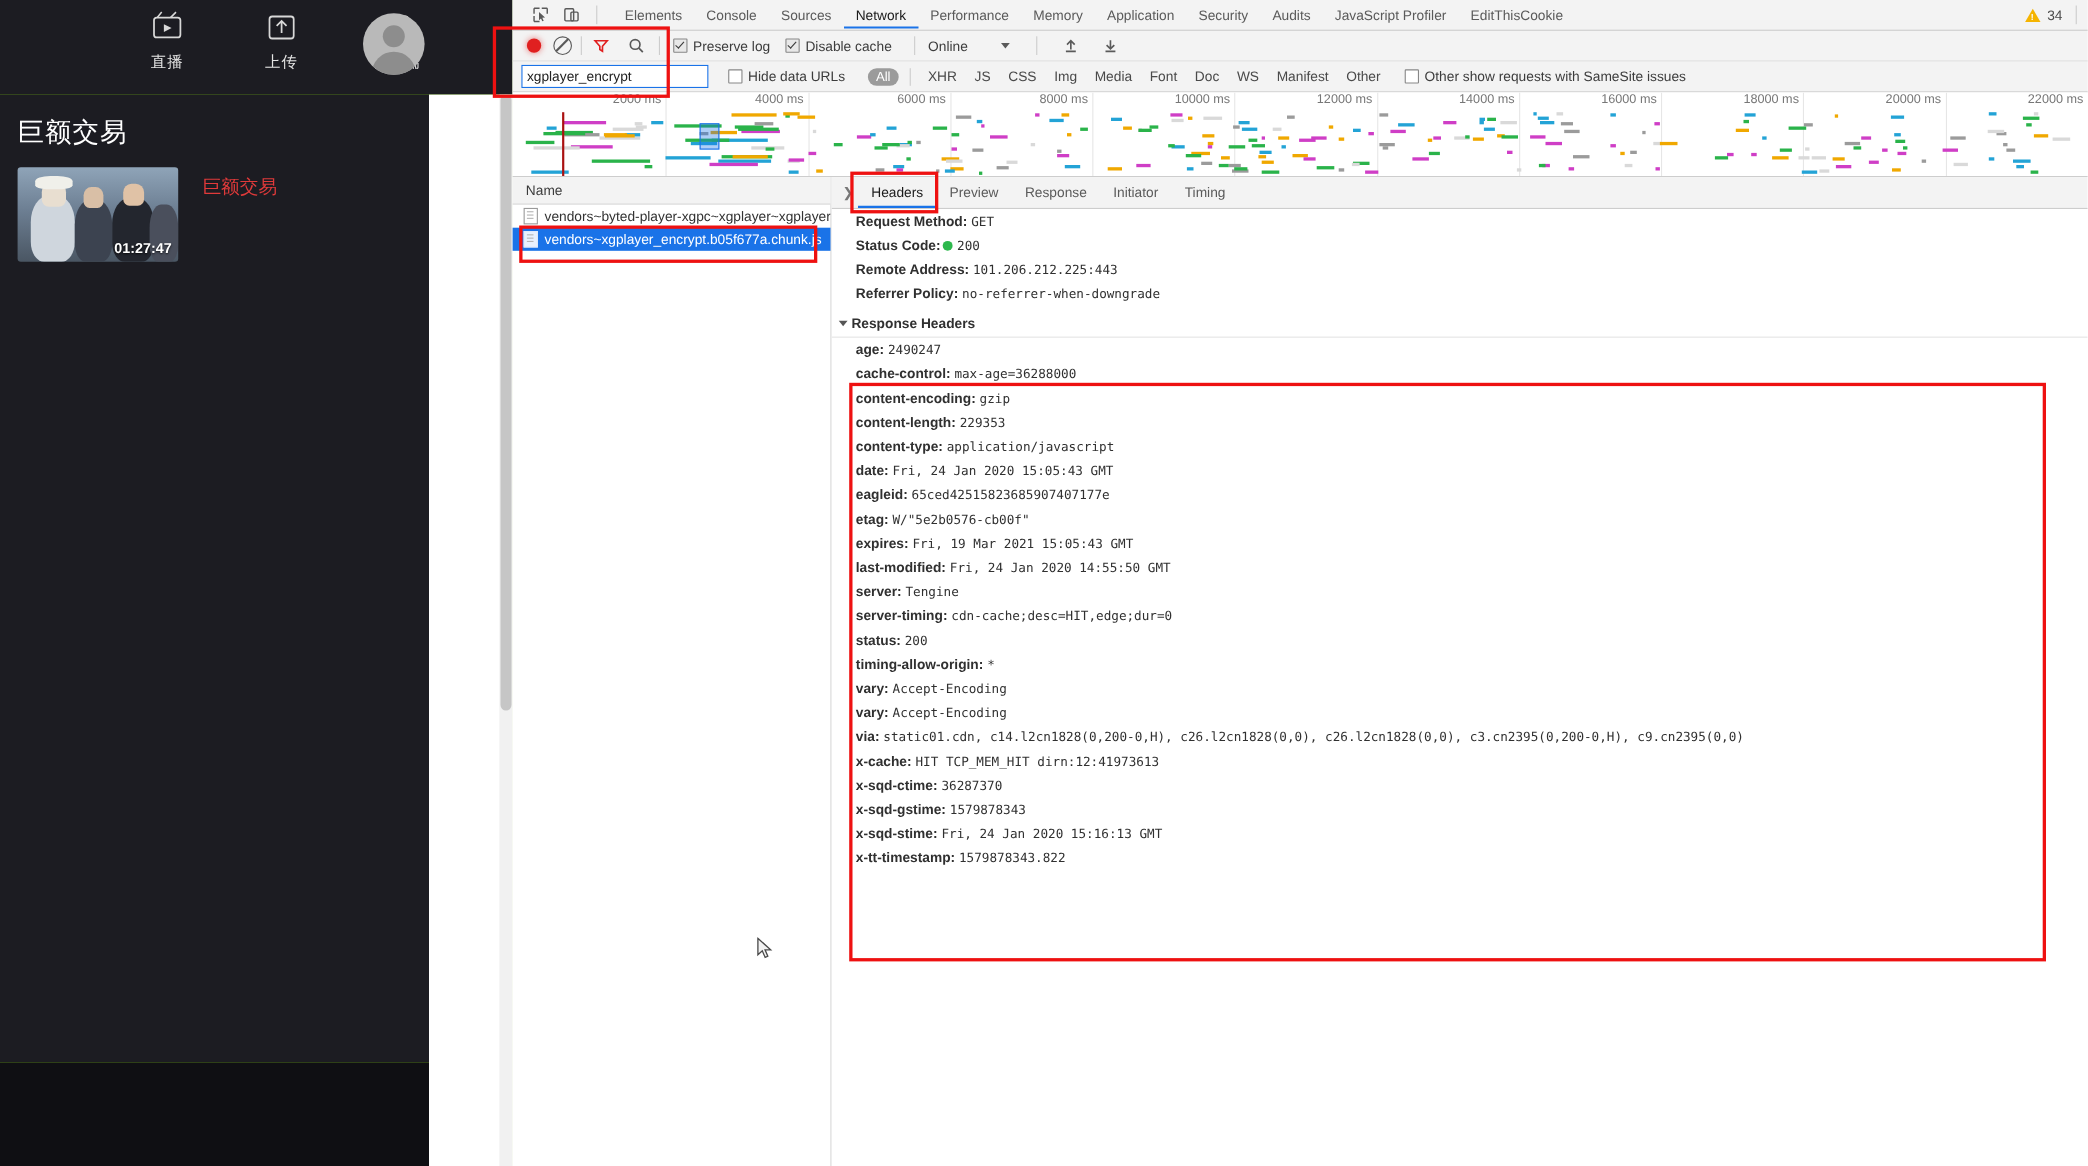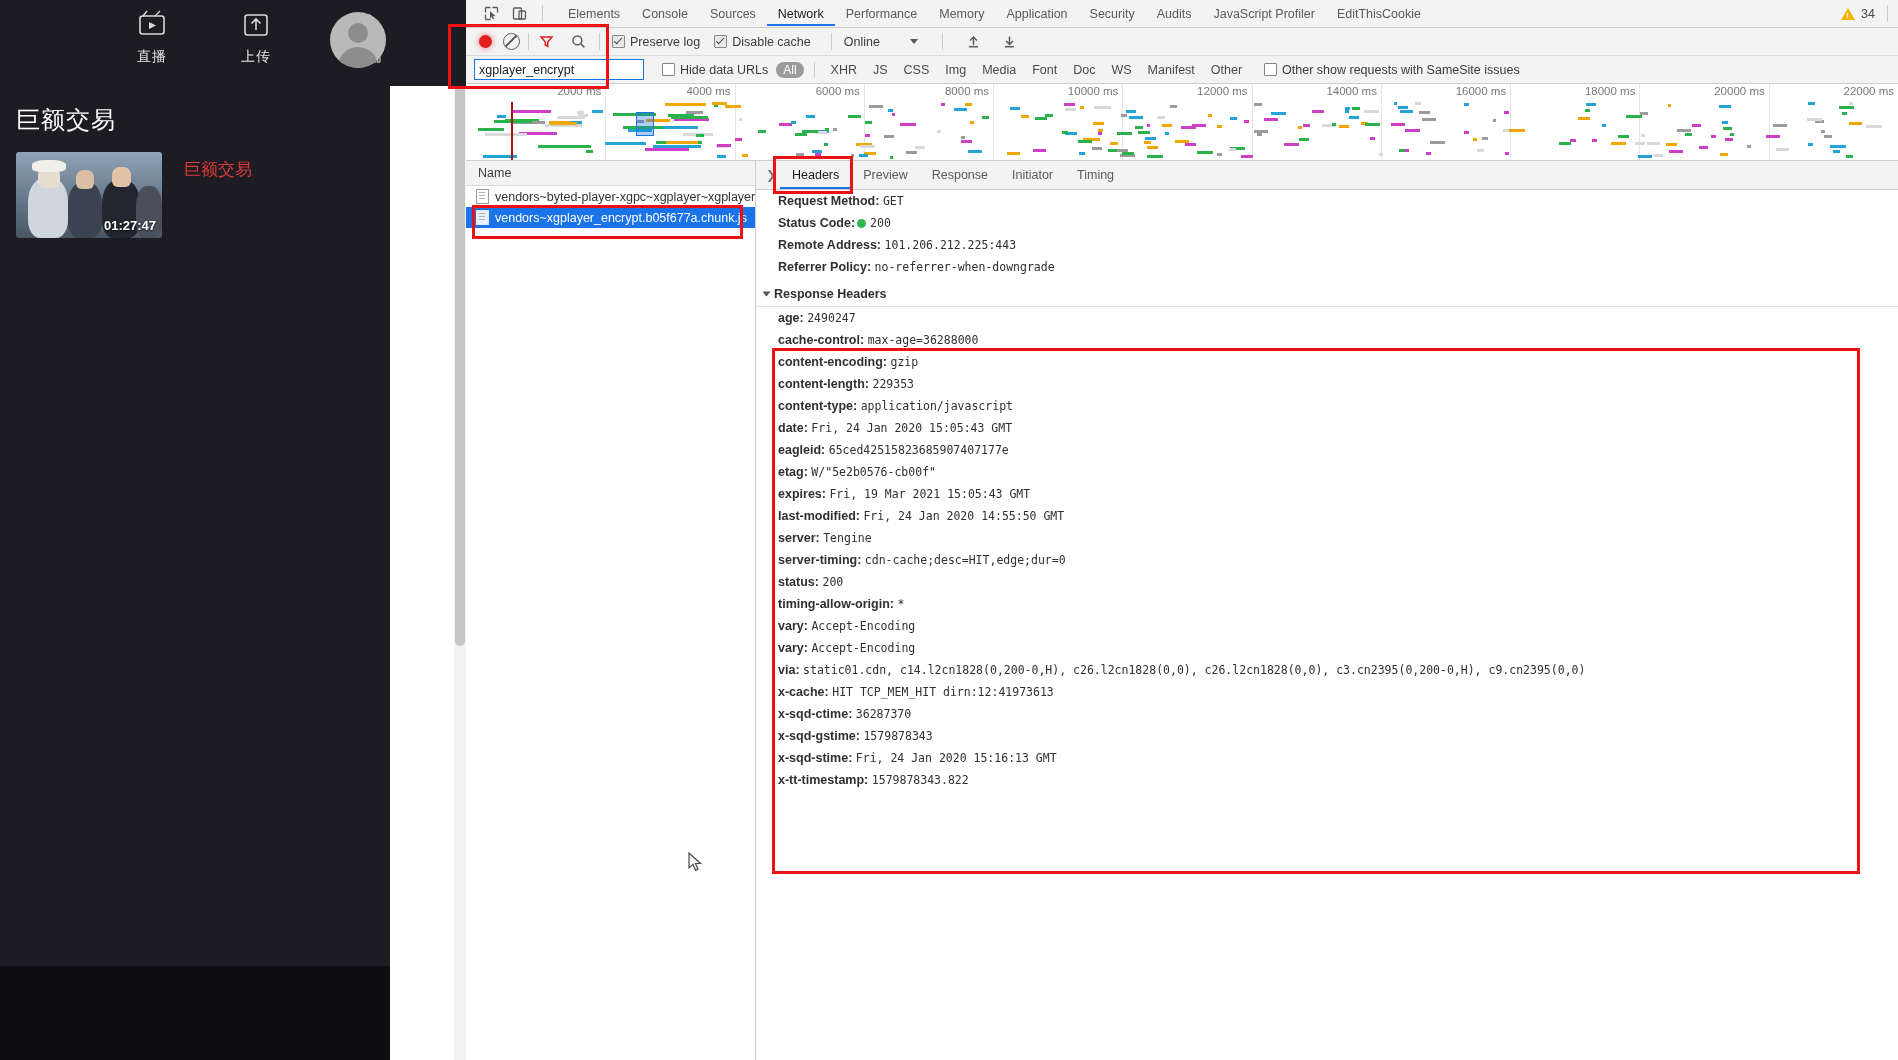--- a/index.html
+++ b/index.html
@@ -277,21 +277,21 @@
           <path d="M7.5 2.5 V10.5 M4 7 L7.5 10.5 L11 7" stroke="#5a5a5a" stroke-width="1.5" fill="none"></path>
           <path d="M3 12.7 H12" stroke="#5a5a5a" stroke-width="1.5"></path>
         </svg>
       </div>
     </div>
 
     <div class="dt-toolbar2">
       <input class="filter-input" value="xgplayer_encrypt" style="">
       <span style="display:inline-block;width:12px"></span>
       <span class="cbox" style="margin-left:6px"></span>
-      <span class="lbl" style="margin-right:6px">Hide data URLs</span>
+      <span class="lbl" style="margin-right:19px">Hide data URLs</span>
       <span class="pill">All</span>
       <div class="tsep"></div>
       <span class="ftype">XHR</span>
       <span class="ftype">JS</span>
       <span class="ftype">CSS</span>
       <span class="ftype">Img</span>
       <span class="ftype">Media</span>
       <span class="ftype">Font</span>
       <span class="ftype">Doc</span>
       <span class="ftype">WS</span>

